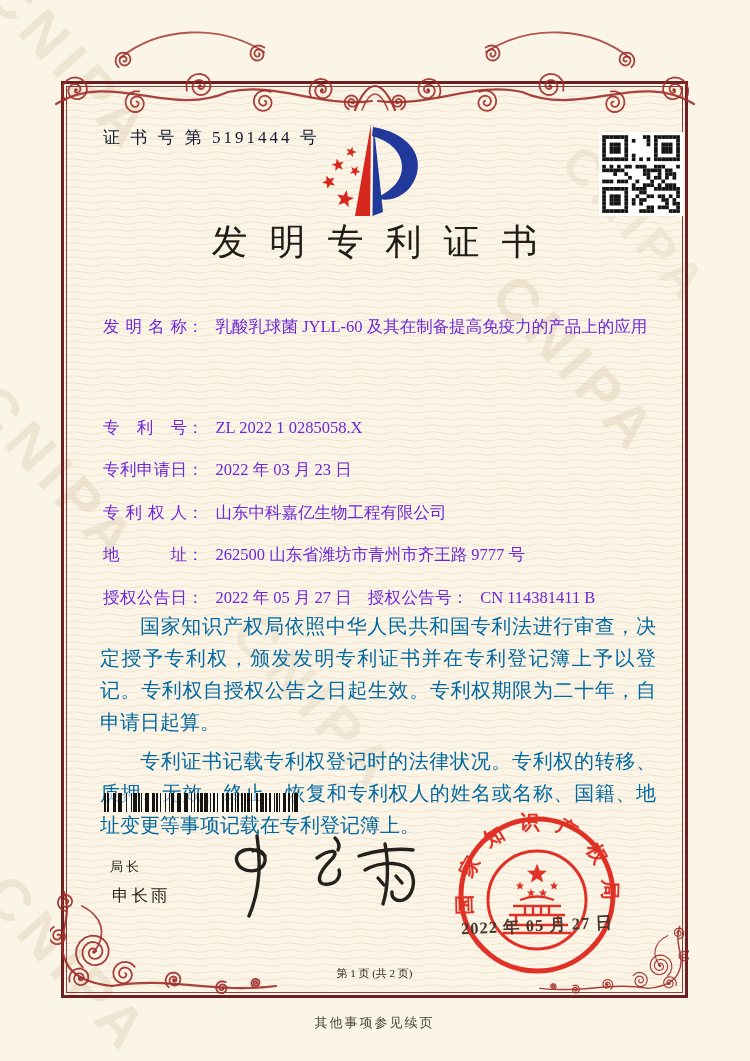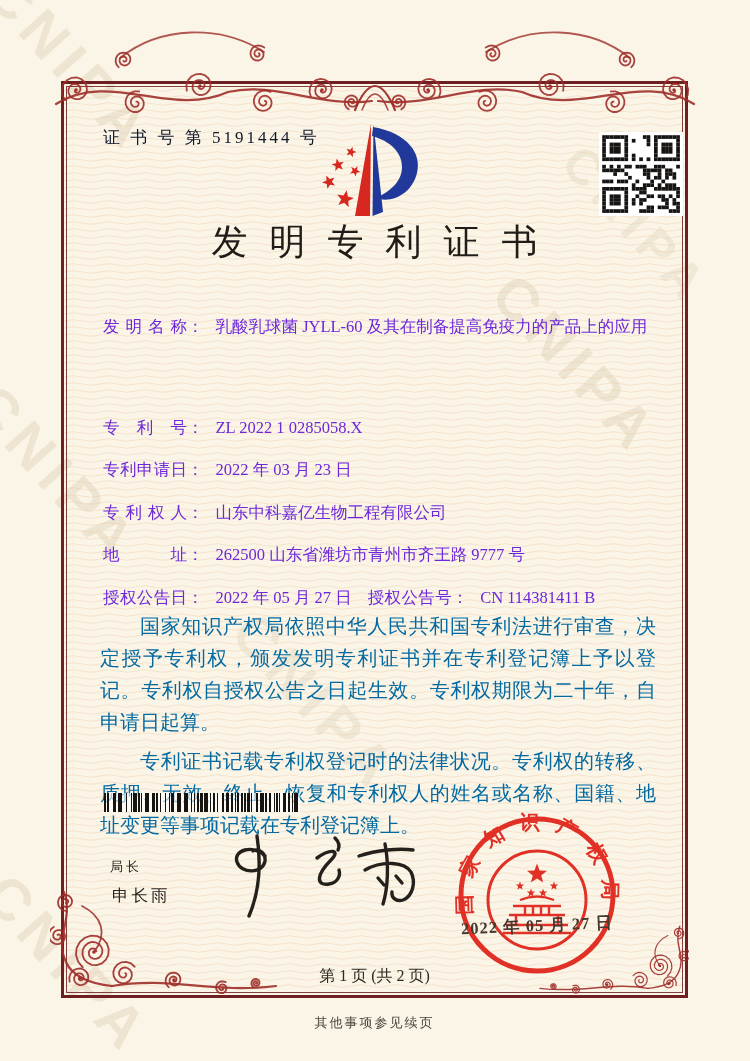--- a/index.html
+++ b/index.html
@@ -41,21 +41,21 @@
          text-align:justify;color:#0369a1;}
   .paras p{margin:0 0 7px 0;text-indent:2em;}
   
   .barcode{position:absolute;left:104px;top:793px;}
   .sig-title{position:absolute;left:110px;top:858px;font-size:13px;letter-spacing:3px;color:#2a241f;}
   .sig-name{position:absolute;left:112px;top:885px;font-size:16.5px;letter-spacing:3px;color:#2a241f;}
   .sig-script{position:absolute;left:213px;top:828px;}
   .seal{position:absolute;left:452px;top:810px;opacity:.94;}
   .seal-date{position:absolute;left:442px;top:915px;width:190px;text-align:center;font-size:16.5px;
              font-weight:600;letter-spacing:1px;color:#44382f;transform:rotate(-2.5deg);}
-  .pageno{position:absolute;left:61px;top:966px;width:627px;text-align:center;font-size:16px;color:#2e2823;}
+  .pageno{position:absolute;left:61px;top:966px;width:627px;text-align:center;font-size:11px;color:#2e2823;}
   .note{position:absolute;left:61px;top:1014px;width:627px;text-align:center;font-size:13px;
         letter-spacing:2px;color:#4a443e;}
 </style>
 </head>
 <body>
 
 <div class="page">
 
   <div class="wm wm1">CNIPA</div>
   <div class="wm wm2">CNIPA</div>

